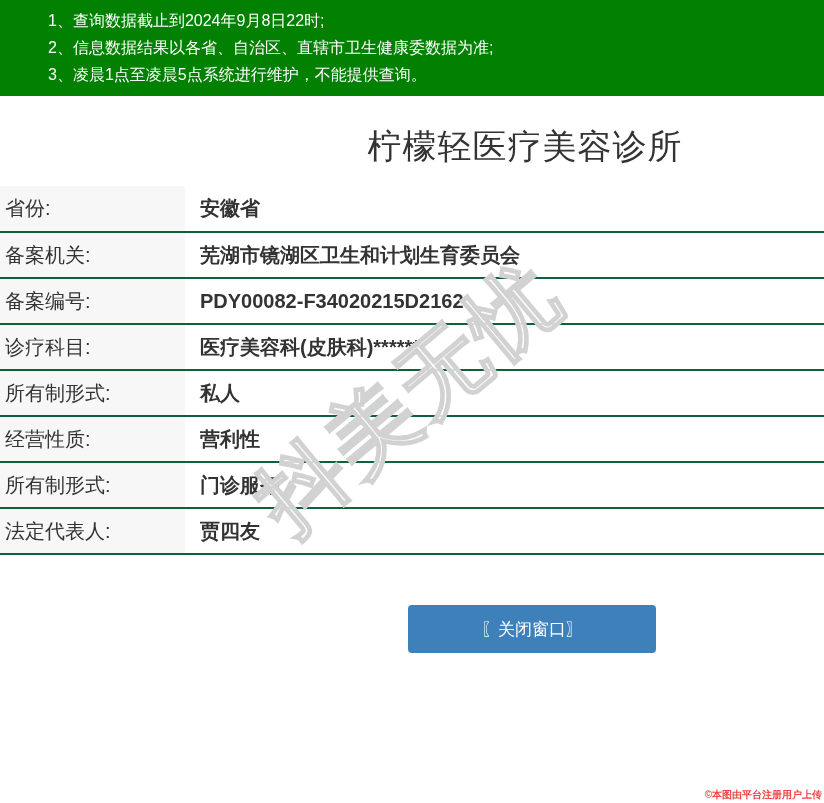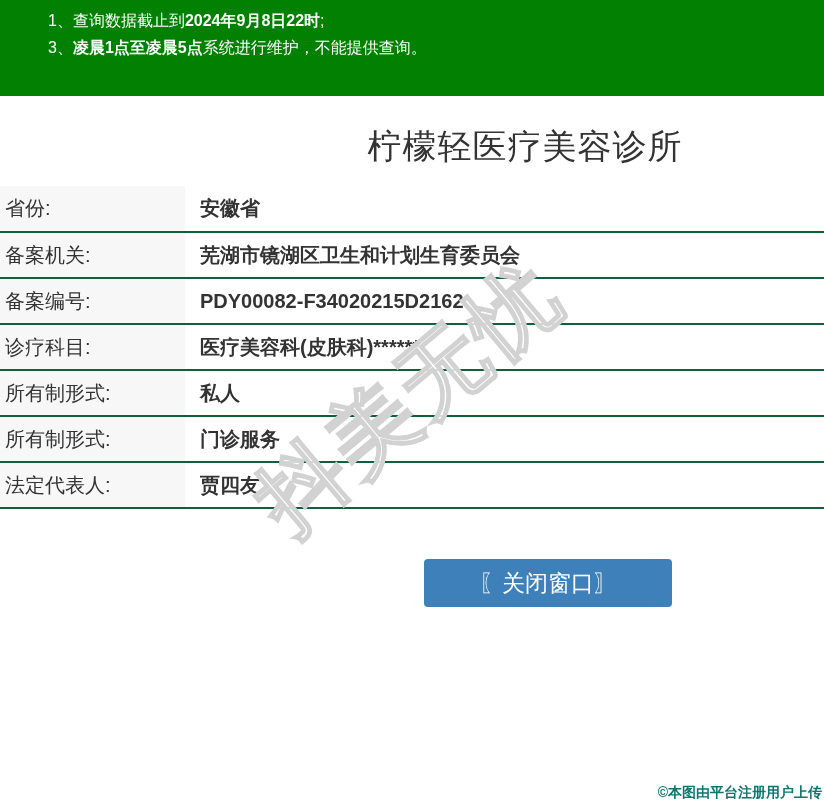--- a/index.html
+++ b/index.html
@@ -14,21 +14,21 @@
 
   
   .banner {
     background: #018001;
     height: 96px;
     padding: 7px 10px 0 48px;
     color: #ffffff;
     font-size: 16px;
   }
   .banner .line { line-height: 27px; white-space: nowrap; }
-  .banner .bold-seg { font-weight: bold; }
+  .banner .bold-seg { font-weight: normal; }
 
   
   .title {
     font-size: 34px;
     font-weight: 400;
     color: #333;
     text-align: center;
     position: relative;
     left: 113px;
     padding-top: 26px;
@@ -75,48 +75,49 @@
     white-space: nowrap;
   }
 
   
   .actions {
     margin-top: 50px;
     text-align: center;
   }
   .close-btn {
     position: relative;
-    left: 136px;
+    left: 120px;
     width: 248px;
     height: 48px;
     background: #3e80b9;
     color: #ffffff;
     border: none;
     border-radius: 4px;
-    font-size: 23px;
+    font-size: 17px;
     font-family: "Liberation Sans", "DejaVu Sans", sans-serif;
     cursor: pointer;
   }
 
   .copyright {
     position: absolute;
     right: 2px;
     bottom: 1px;
-    font-size: 14px;
+    font-size: 10px;
     font-weight: bold;
-    color: #0f766e;
+    color: #ef4444;
     text-shadow: -1px -1px 0 #fff, 1px -1px 0 #fff, -1px 1px 0 #fff, 1px 1px 0 #fff;
     z-index: 10;
   }
 </style>
 </head>
 <body>
 
 <div class="banner">
   <div class="line"><span>1、查询数据截止到</span><span class="bold-seg">2024年9月8日22时</span><span>;</span></div>
+  <div class="line"><span>2、信息数据结果以各省、自治区、直辖市卫生健康委数据为准;</span><span class="bold-seg"></span><span></span></div>
   <div class="line"><span>3、</span><span class="bold-seg">凌晨1点至凌晨5点</span><span>系统进行维护，不能提供查询。</span></div>
 </div>
 
 <h1 class="title">柠檬轻医疗美容诊所</h1>
 
 <table class="record">
   <tbody>
     <tr>
       <td class="label">省份:</td>
       <td class="value">安徽省</td>
@@ -131,20 +132,24 @@
     </tr>
     <tr>
       <td class="label">诊疗科目:</td>
       <td class="value">医疗美容科(皮肤科)******</td>
     </tr>
     <tr>
       <td class="label">所有制形式:</td>
       <td class="value">私人</td>
     </tr>
     <tr>
+      <td class="label">经营性质:</td>
+      <td class="value">营利性</td>
+    </tr>
+    <tr>
       <td class="label">所有制形式:</td>
       <td class="value">门诊服务</td>
     </tr>
     <tr>
       <td class="label">法定代表人:</td>
       <td class="value">贾四友</td>
     </tr>
   </tbody>
 </table>
 

